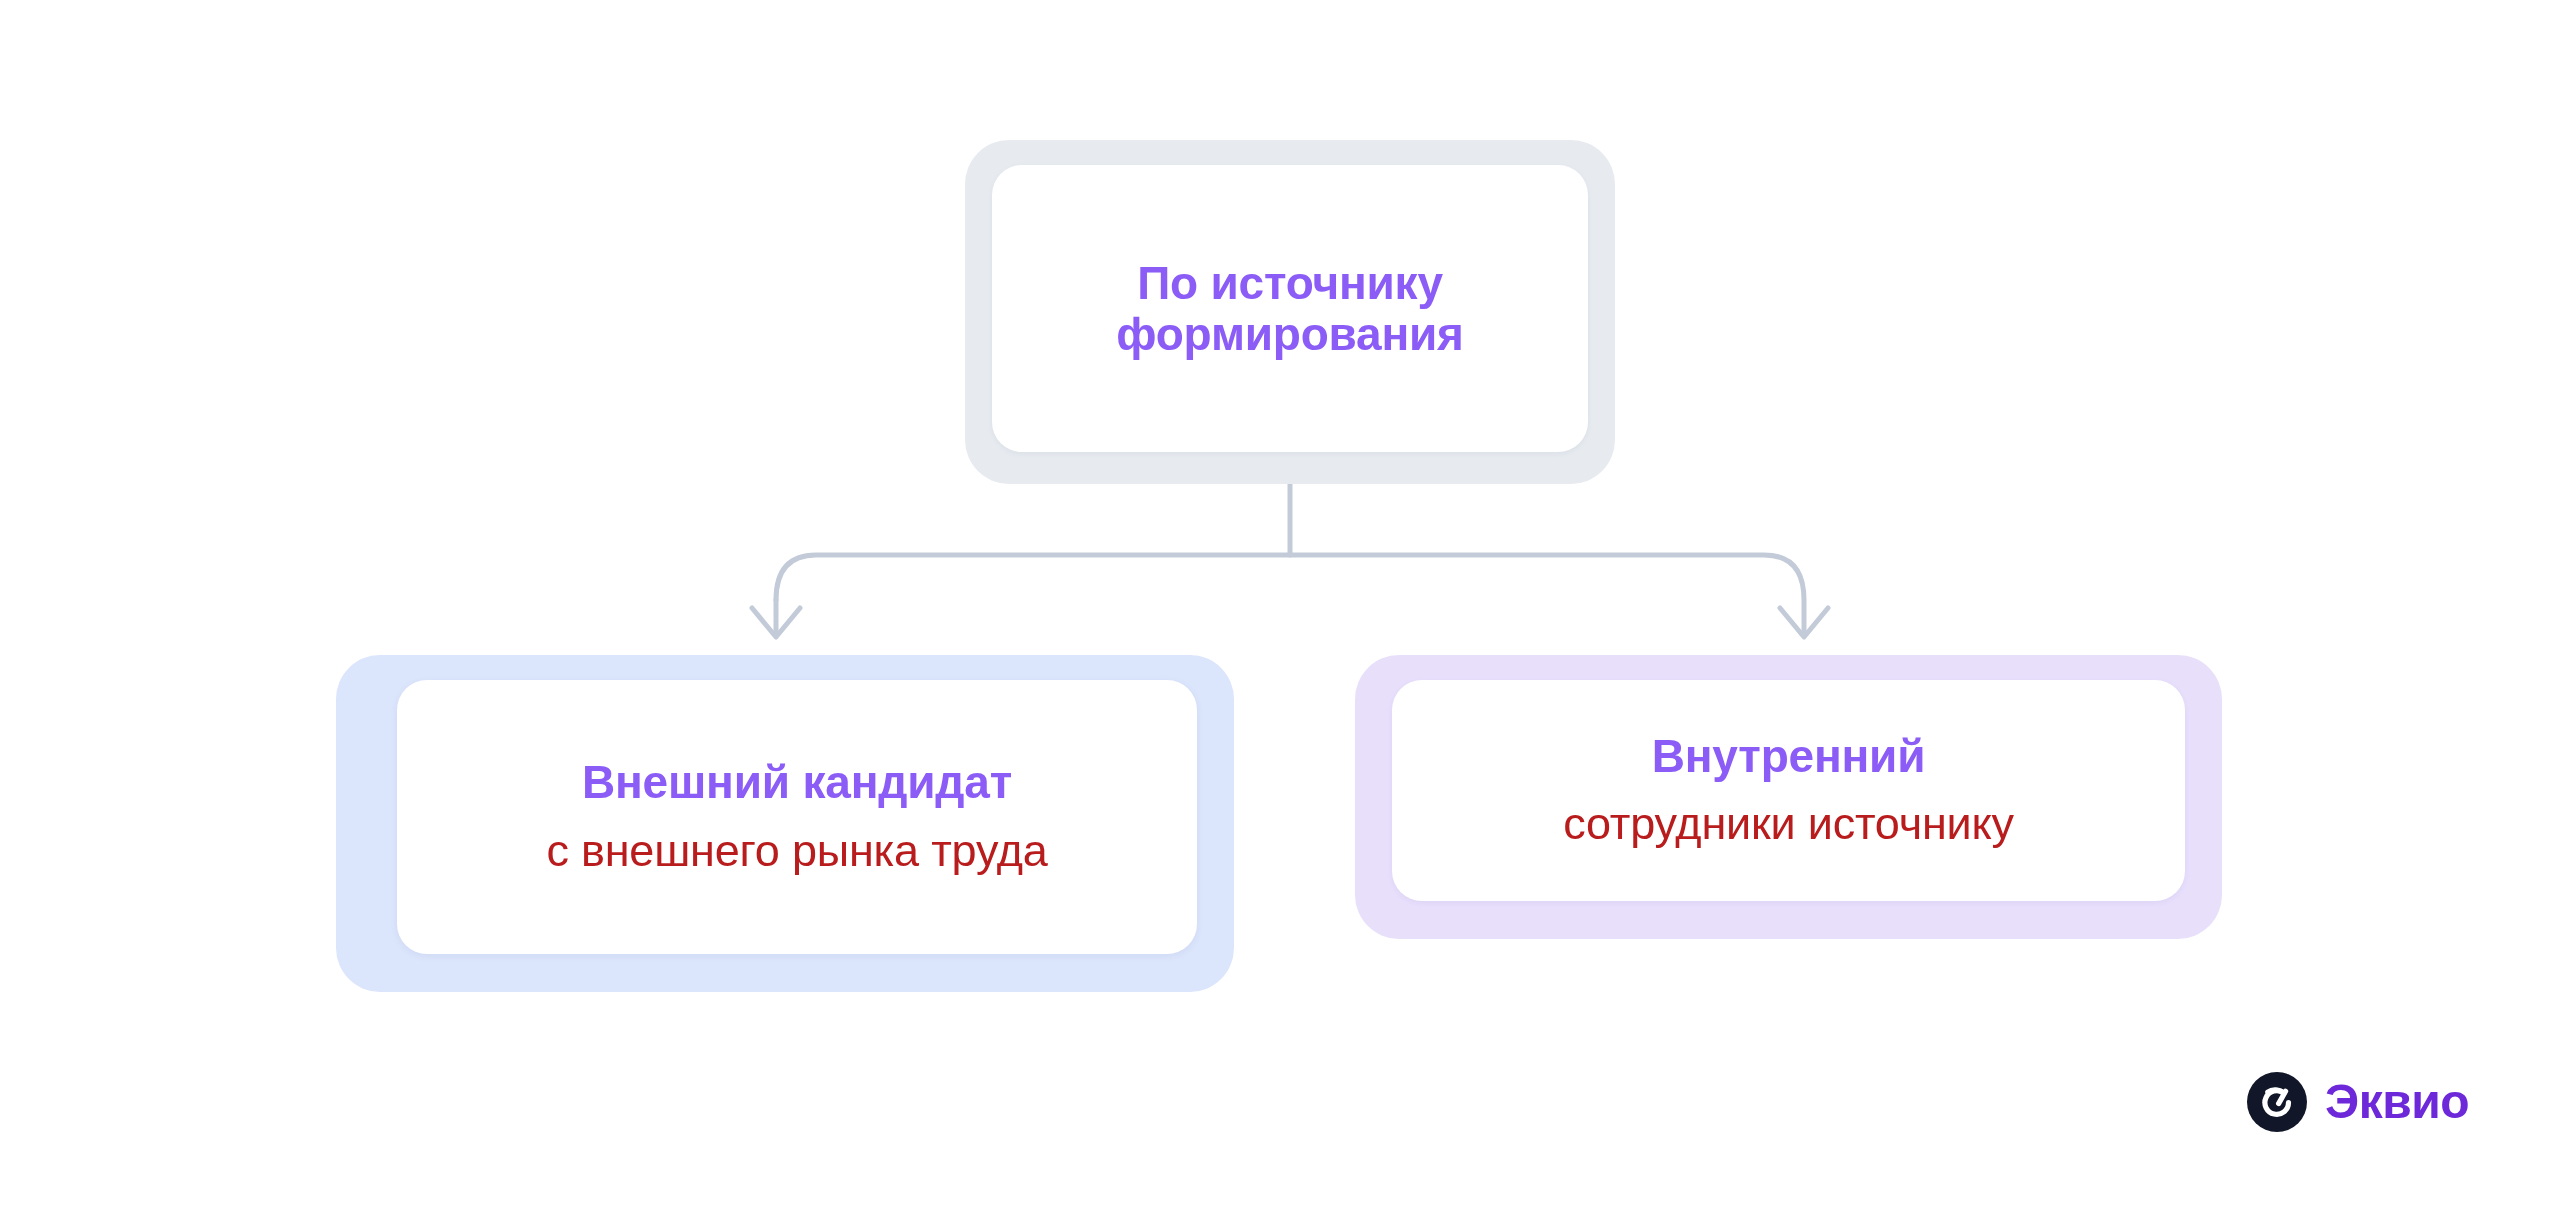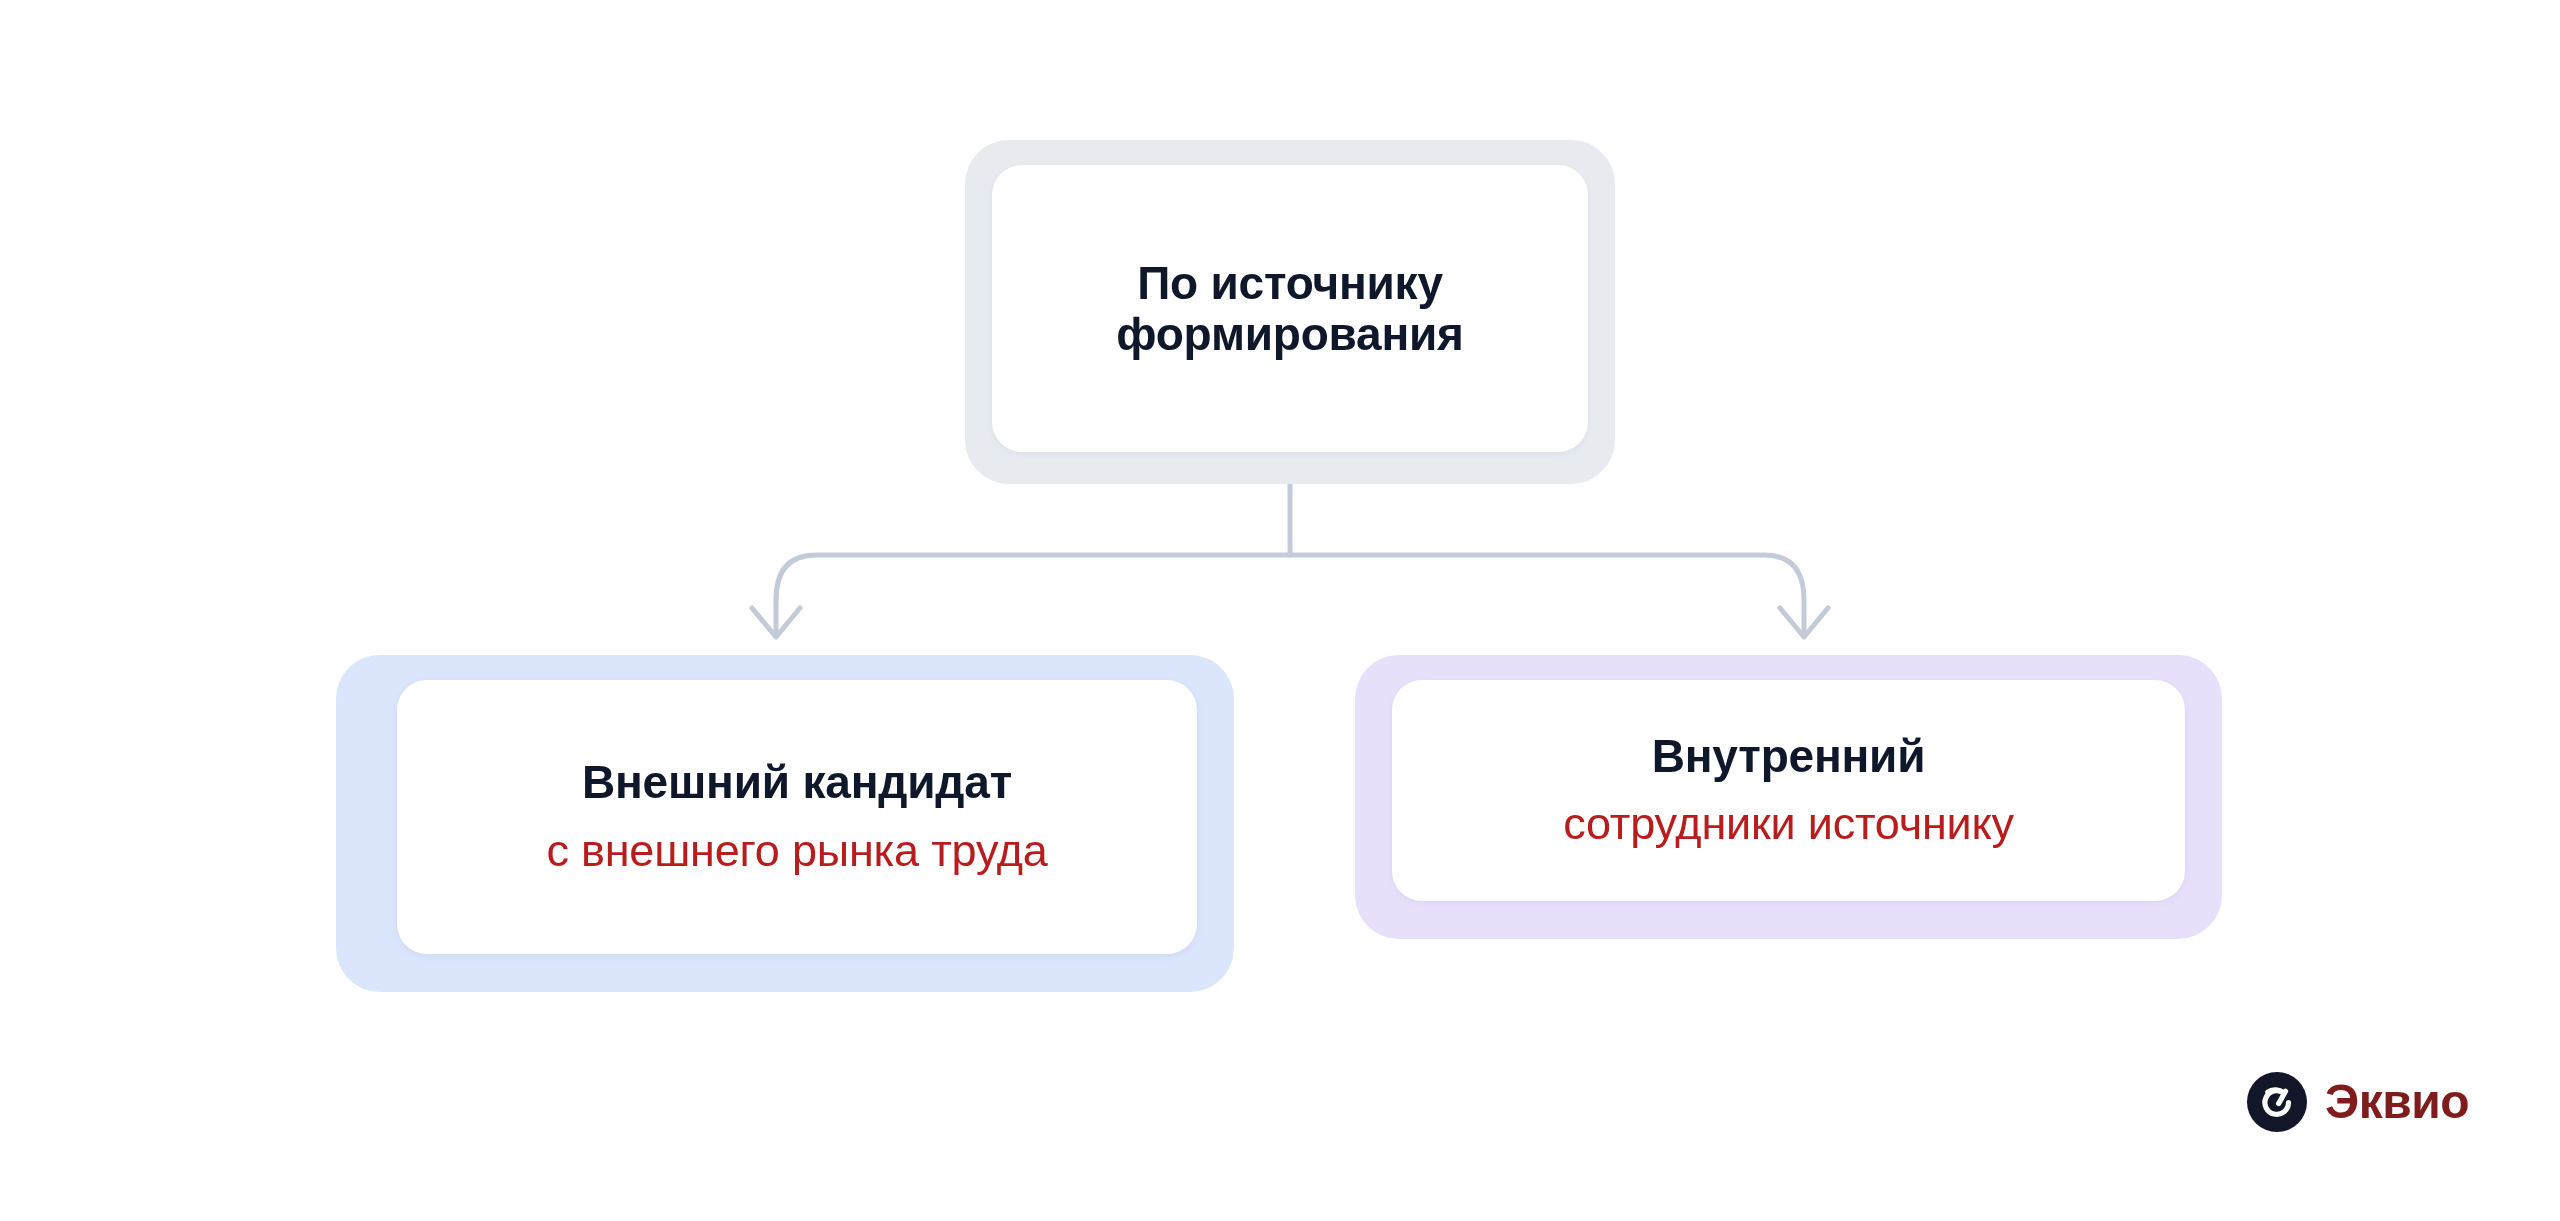--- a/index.html
+++ b/index.html
@@ -109,21 +109,21 @@
     top: 25px;
     right: 37px;
     bottom: 38px;
     box-shadow: 0 2px 6px rgba(150, 125, 210, 0.12);
   }
 
   .node-title {
     font-weight: bold;
     font-size: 46px;
     line-height: 1.12;
-    color: #0f172a;
+    color: #8b5cf6;
     letter-spacing: -0.2px;
     white-space: pre-line;
   }
   #node-root .node-title {
     font-size: 46px;
     line-height: 1.10;
   }
   .node-subtitle {
     font-weight: normal;
     font-size: 45px;
@@ -143,21 +143,21 @@
     gap: 18px;
   }
   .logo-mark {
     width: 60px;
     height: 60px;
     display: block;
   }
   .logo-word {
     font-size: 48px;
     font-weight: bold;
-    color: #7f1d1d;
+    color: #6d28d9;
     letter-spacing: -0.5px;
     line-height: 1;
   }
 </style>
 </head>
 <body>
 
 <div class="canvas">
 
   <svg class="connector-layer" viewBox="0 0 2560 1221" width="2560" height="1221" aria-hidden="true">

